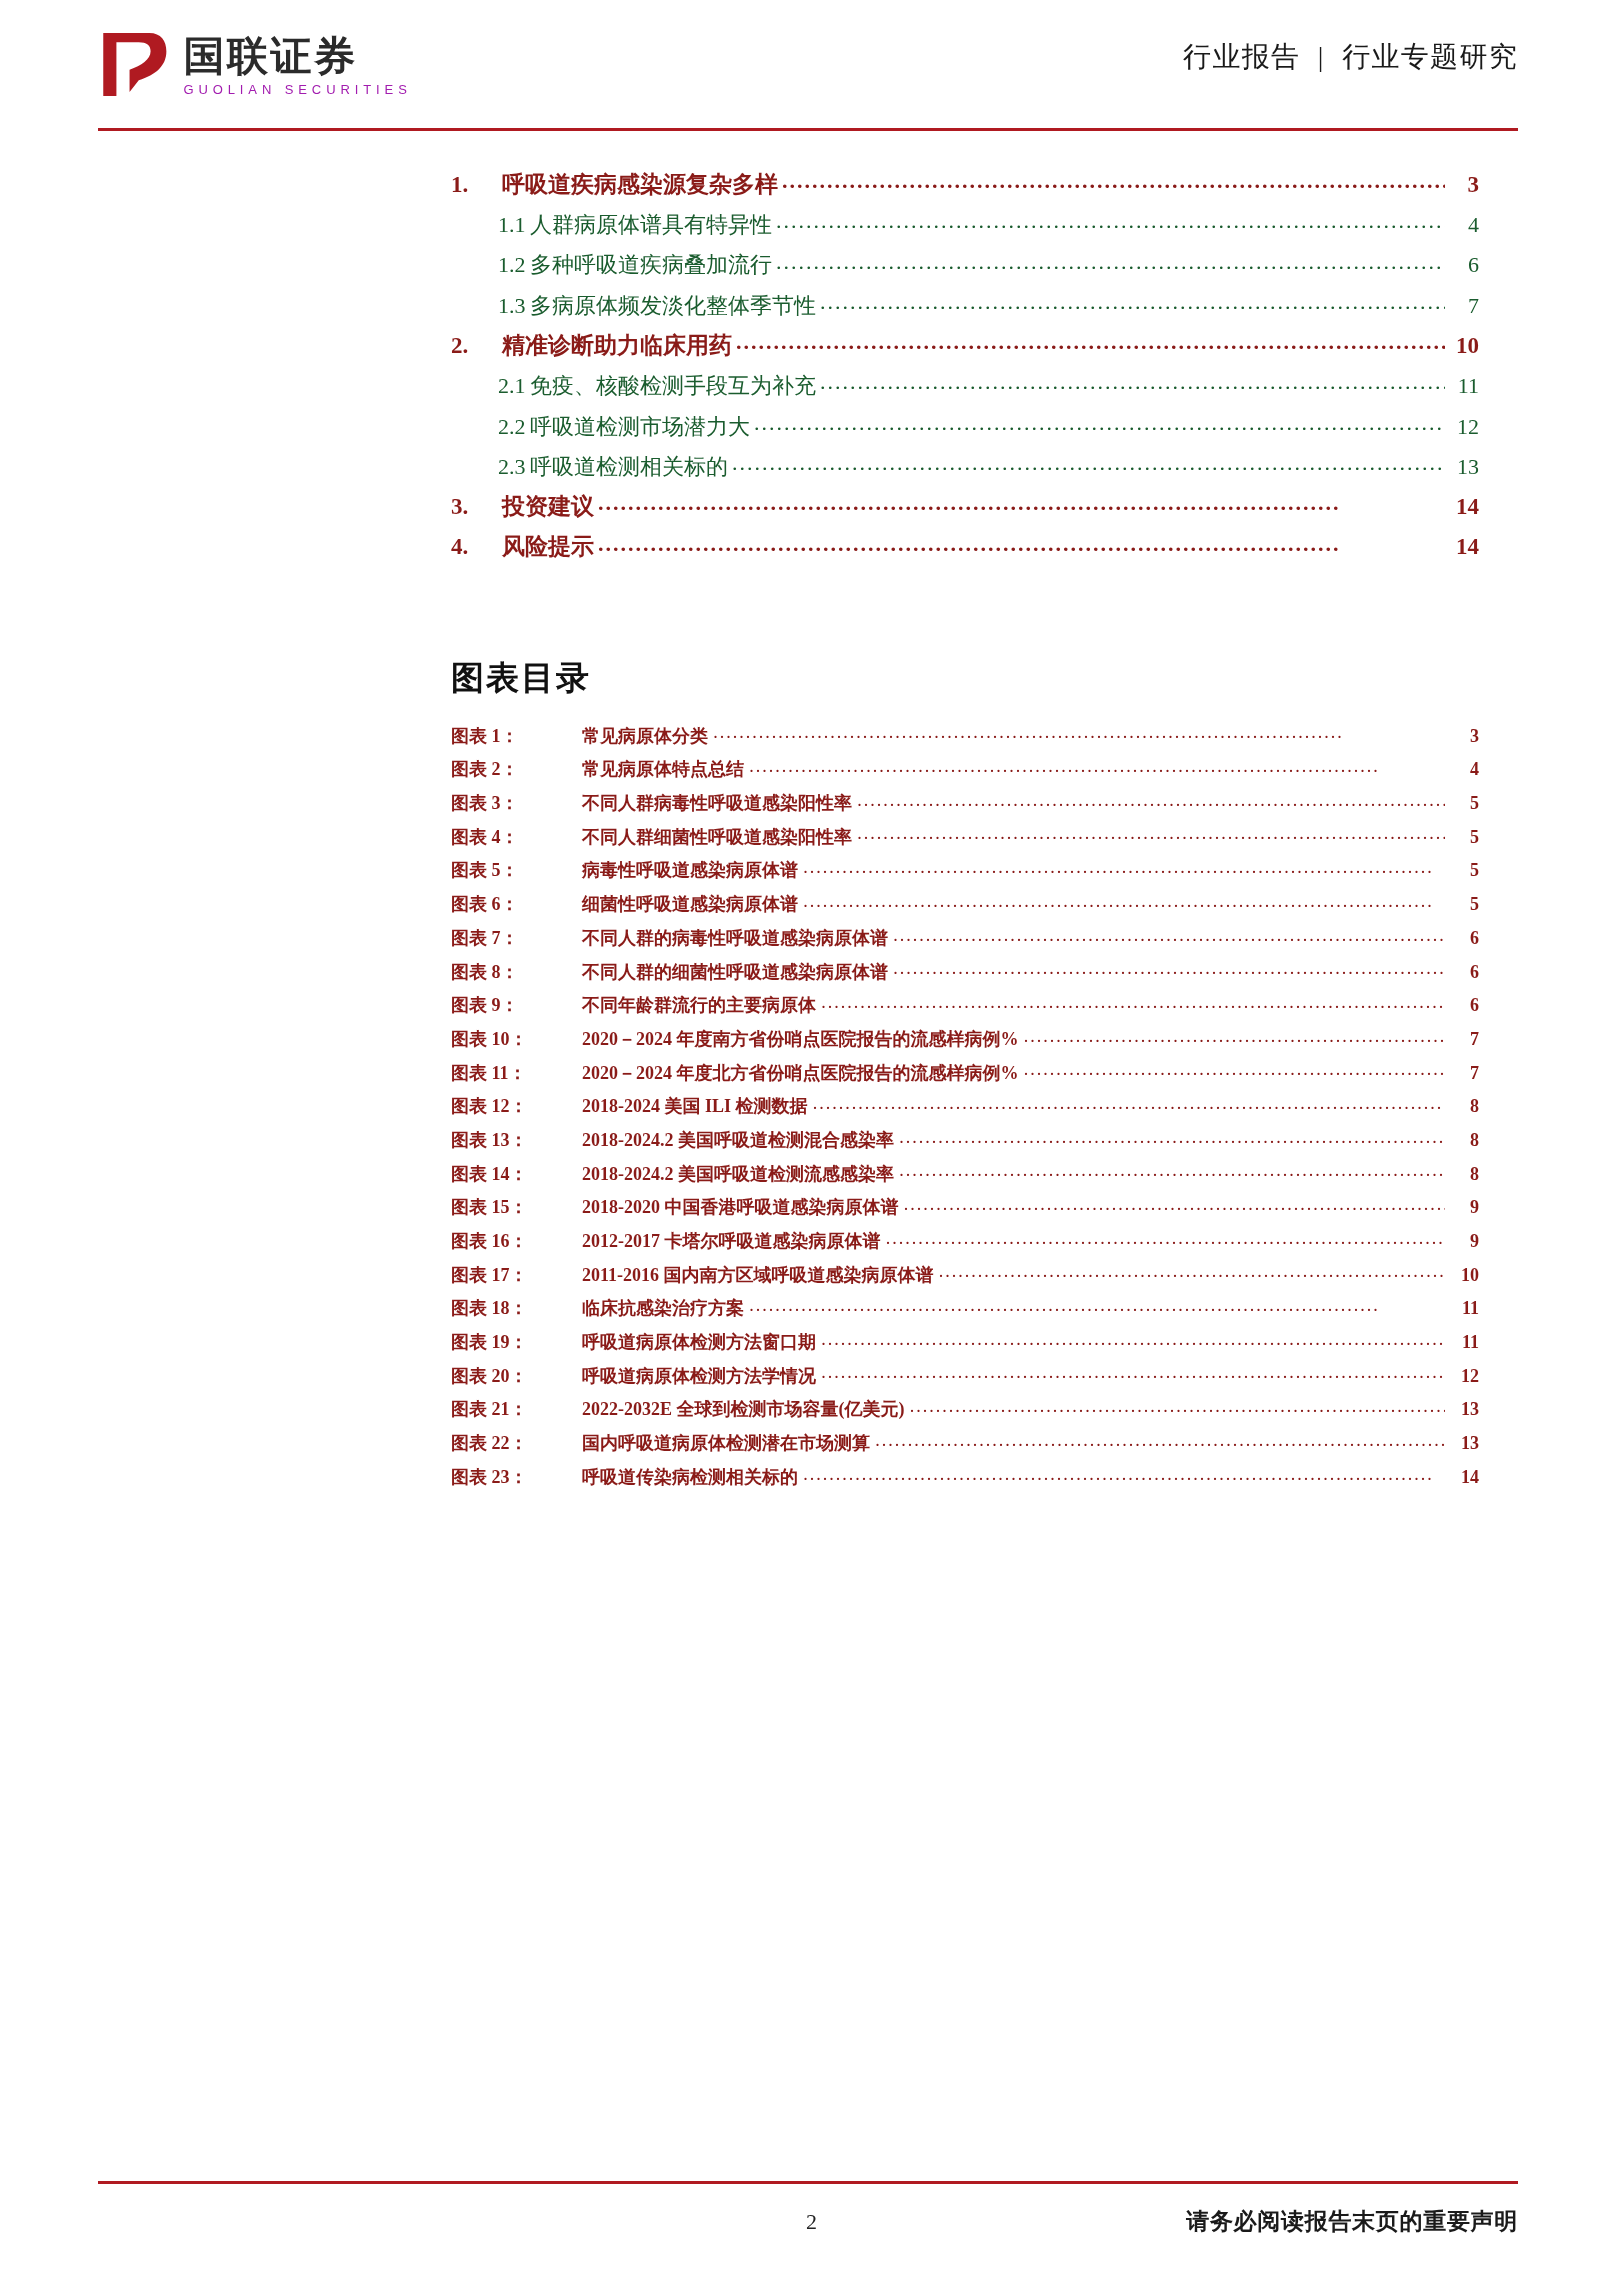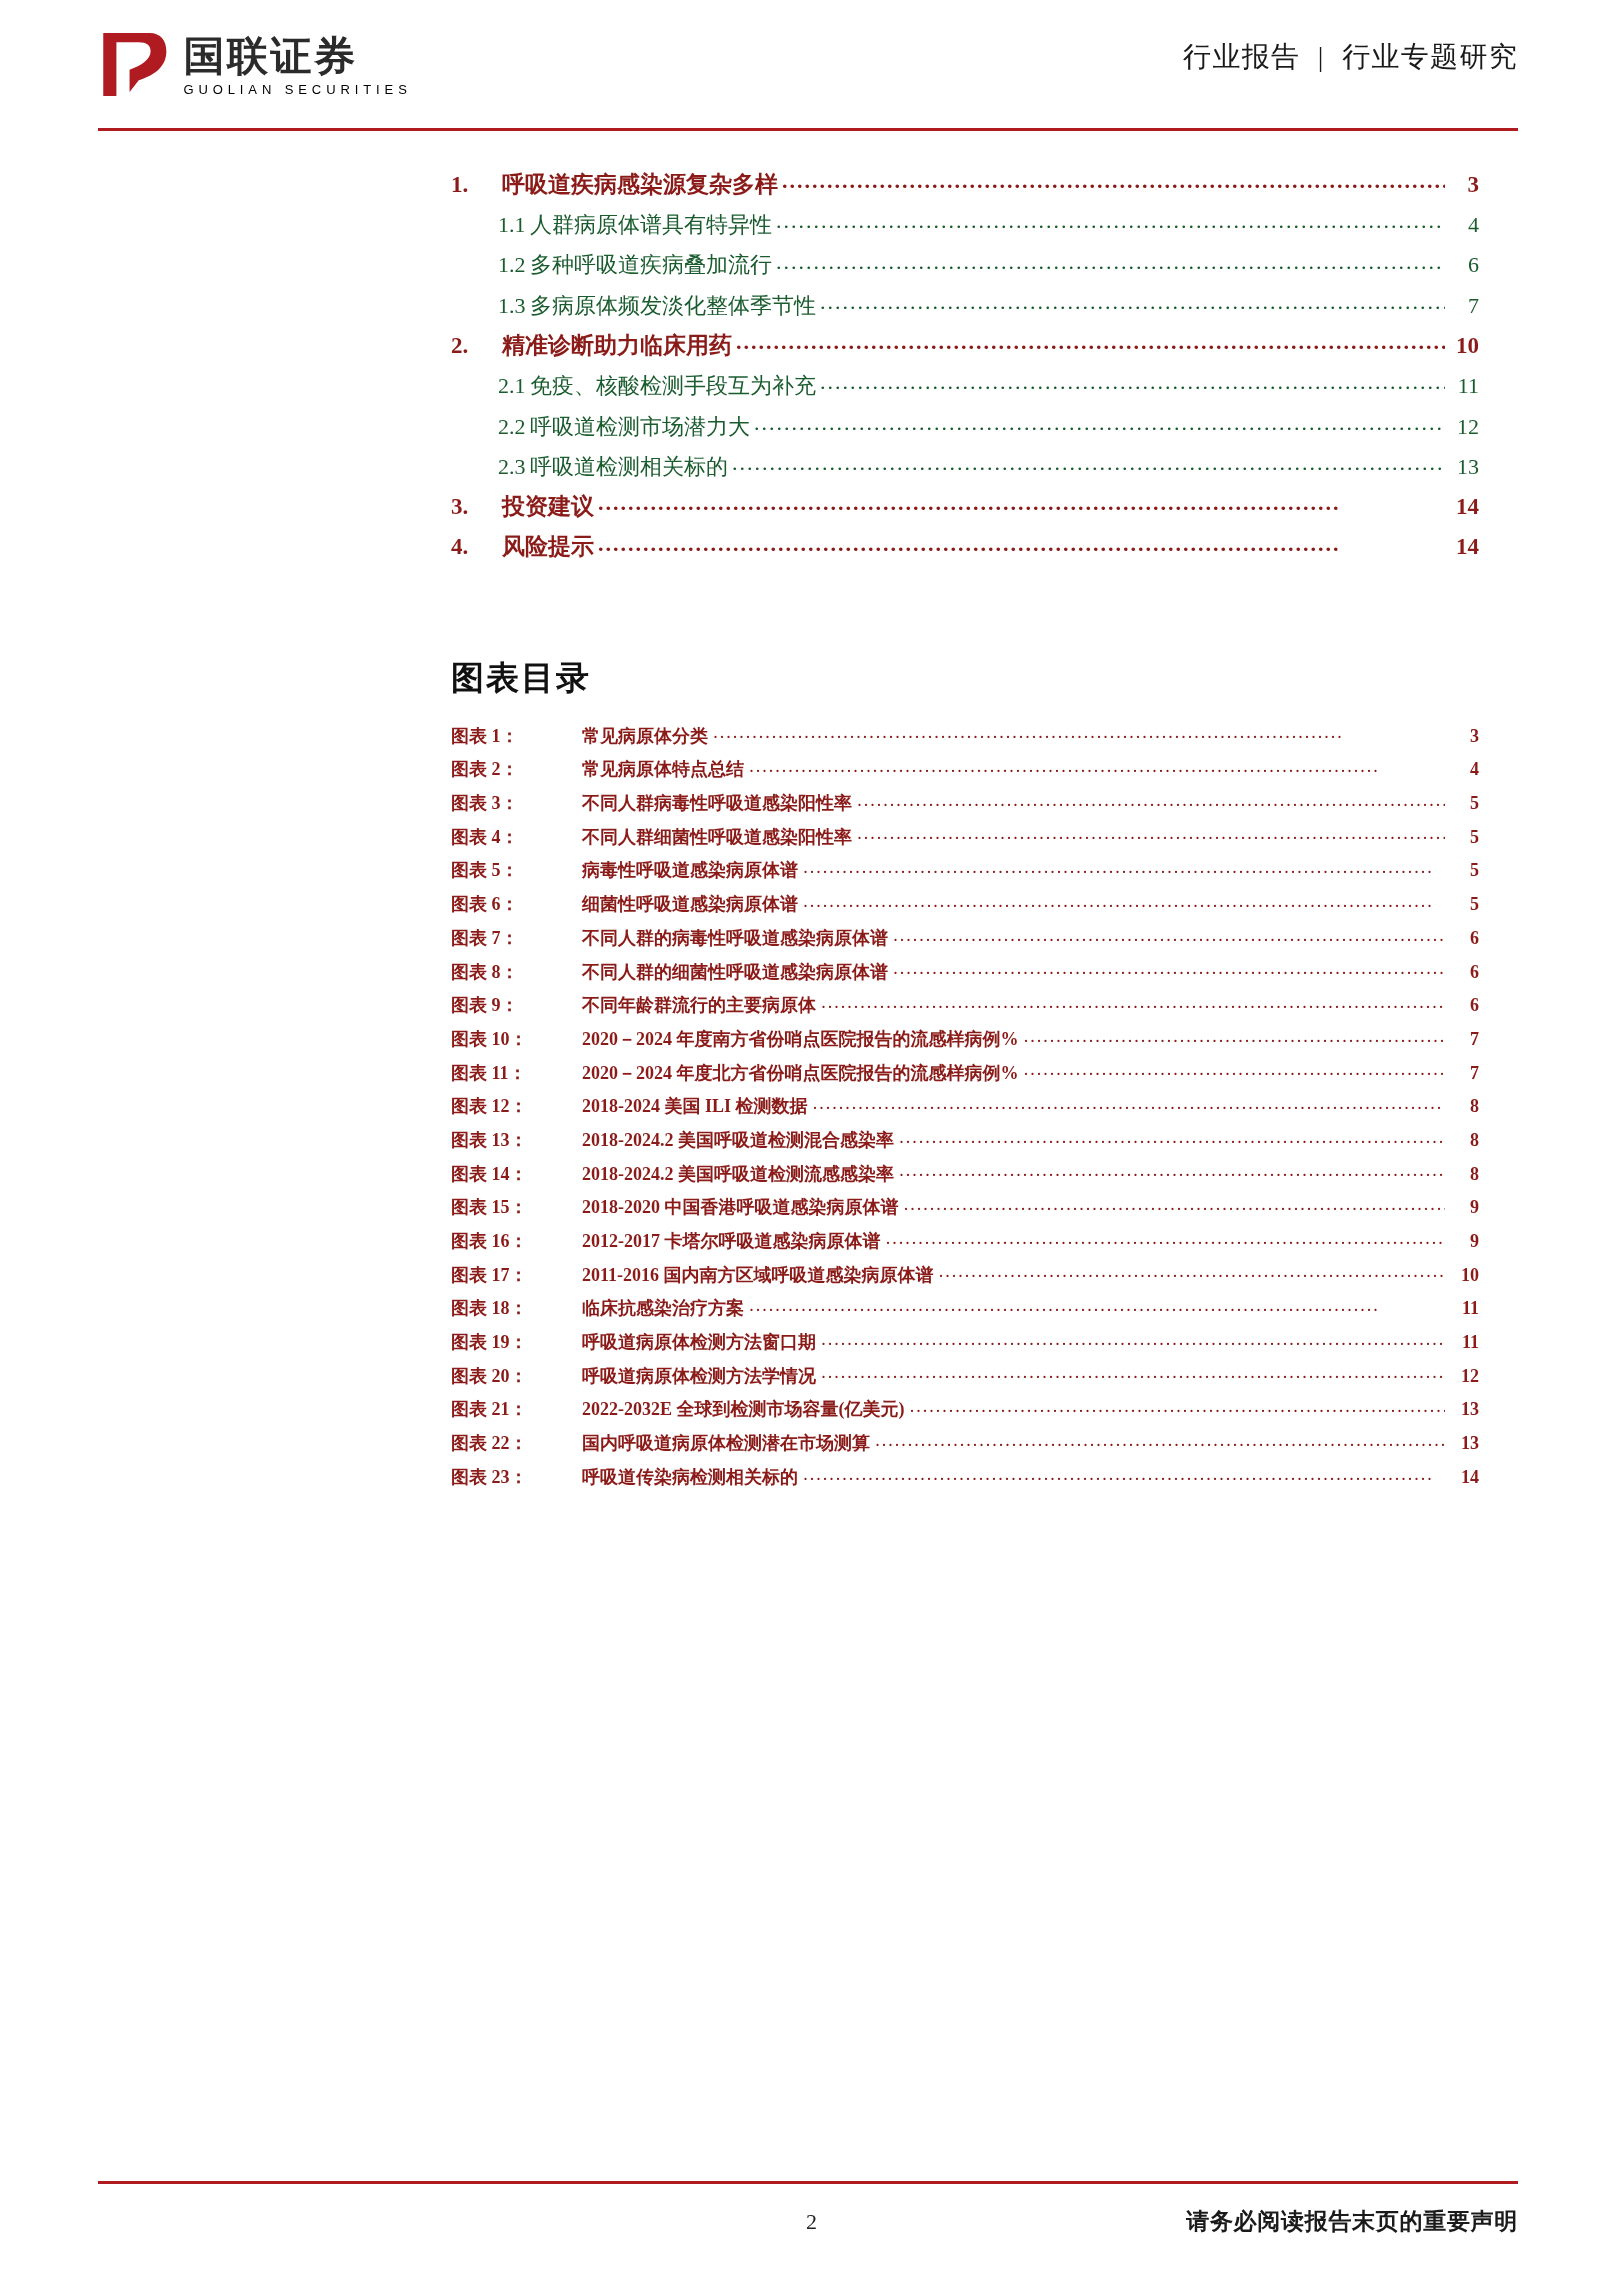--- a/index.html
+++ b/index.html
@@ -57,21 +57,21 @@
     font-size: 41px;
     font-weight: bold;
     letter-spacing: 2.6px;
     color: #2b2b2b;
     line-height: 1.05;
   }
   .logo-en {
     font-family: "Liberation Sans", sans-serif;
     font-size: 13px;
     letter-spacing: 4.9px;
-    color: #000000;
+    color: #a21caf;
     margin-top: 3.9px;
   }
   .header-right {
     font-family: "Liberation Serif", serif;
     font-size: 28px;
     color: #1a1a1a;
     letter-spacing: 1.3px;
     white-space: nowrap;
     margin-bottom: 15px;
   }

